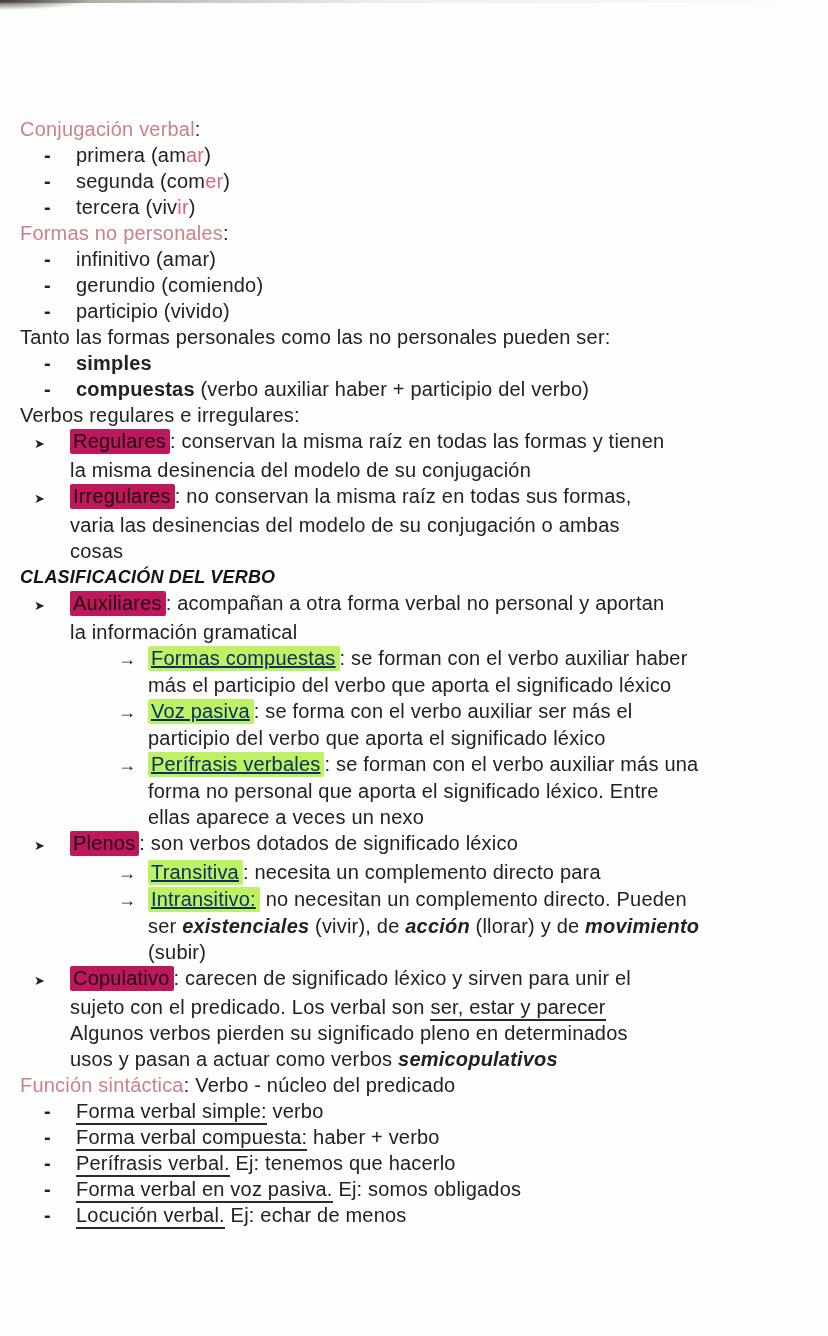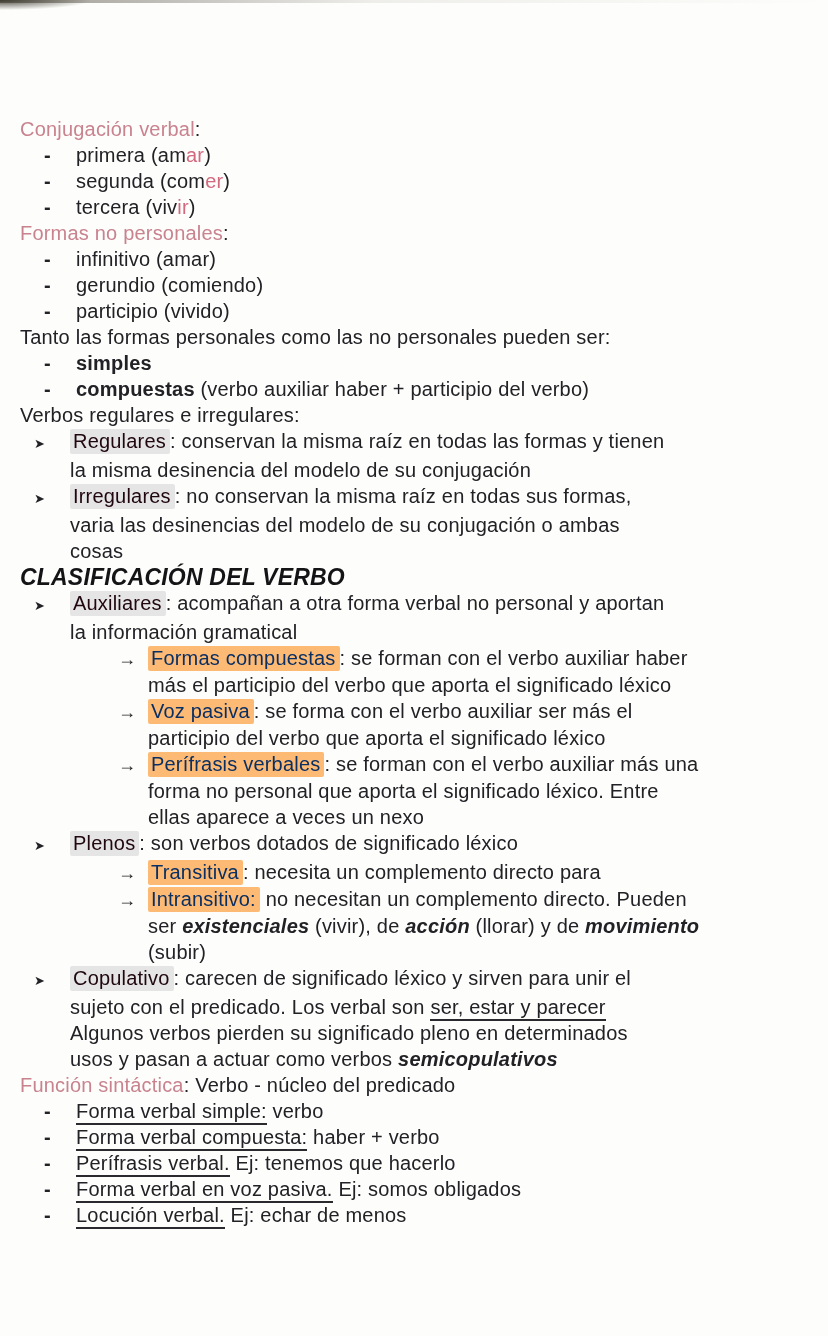--- a/index.html
+++ b/index.html
@@ -31,35 +31,35 @@
     line-height:26px; font-size:20px;
     letter-spacing:0.2px;
   }
   .bullet { flex:none; color:#222226; }
   .d1 .bullet { margin-left:24px; width:32px; font-weight:700; }
   .a1 .bullet { margin-left:14px; width:36px; font-size:13px; }
   .a2 .bullet { margin-left:98px; width:30px; font-size:18px; }
   .c1 .txt { margin-left:50px; }
   .c2 .txt { margin-left:128px; }
   .title .txt {
-    font-weight:700; font-style:italic; font-size:23px;
+    font-weight:700; font-style:italic; font-size:18px;
     letter-spacing:0.2px; color:#141417;
   }
   .pink   { color:#c9838f; }
   .accent { color:#d2697f; }
   .bold   { font-weight:700;text-align:center; }
   .boldital { font-weight:700; font-style:italic; }
   .underline { border-bottom:2.5px solid #2a2a2e; padding-bottom:1px; }
   .hl-pink {
-    background:#e5e5e5; color:#20070f;
+    background:#be185d; color:#20070f;
     padding:1px 4px 2px 3px; border-radius:2px;
   }
   .hl-blue {
-    background:#fdba74; color:#0a2f63;
-    padding:1px 4px 2px 3px; border-radius:2px;
+    background:#bef264; color:#0a2f63;
+    padding:1px 4px 2px 3px; border-radius:2px;text-decoration:underline;
   }
 </style>
 </head>
 <body>
 
 <div class="photo-edge-top"></div>
 <div class="photo-edge-corner"></div>
 
 <main class="paper">
   <section>

